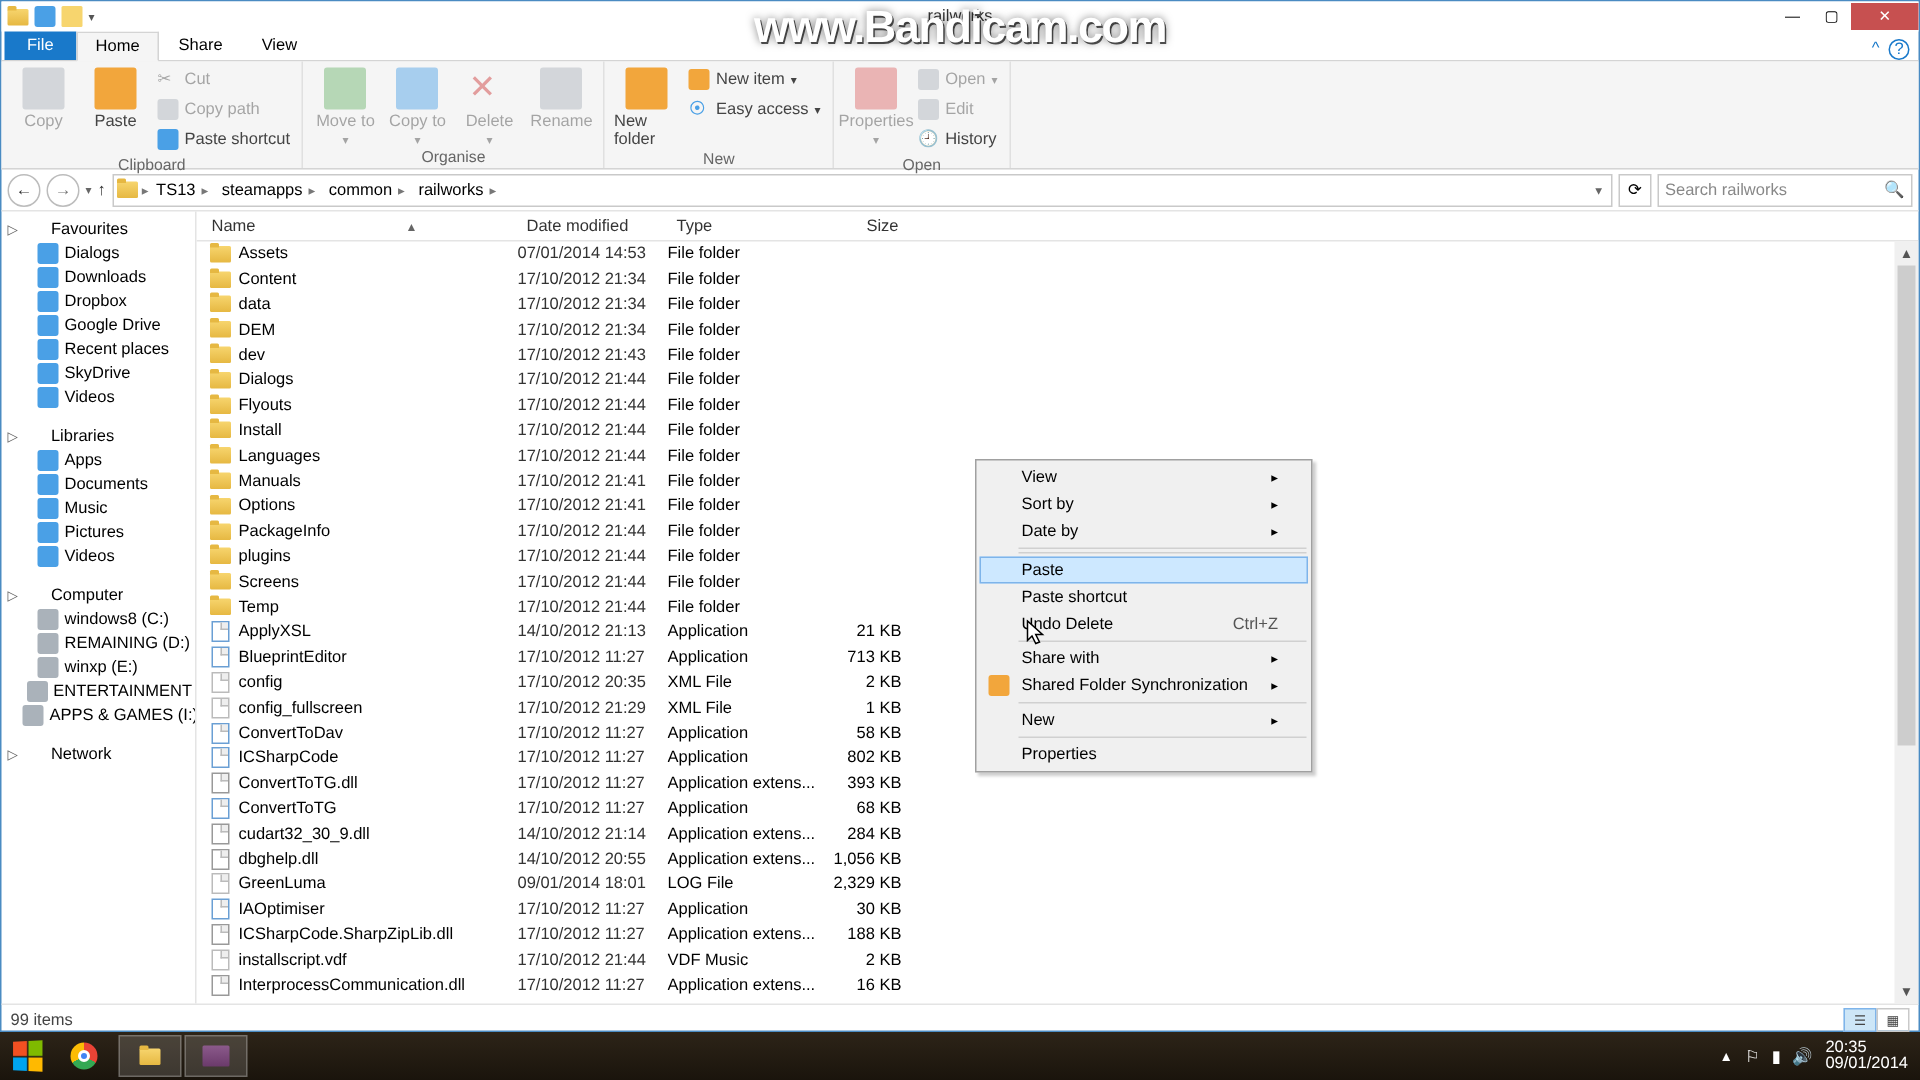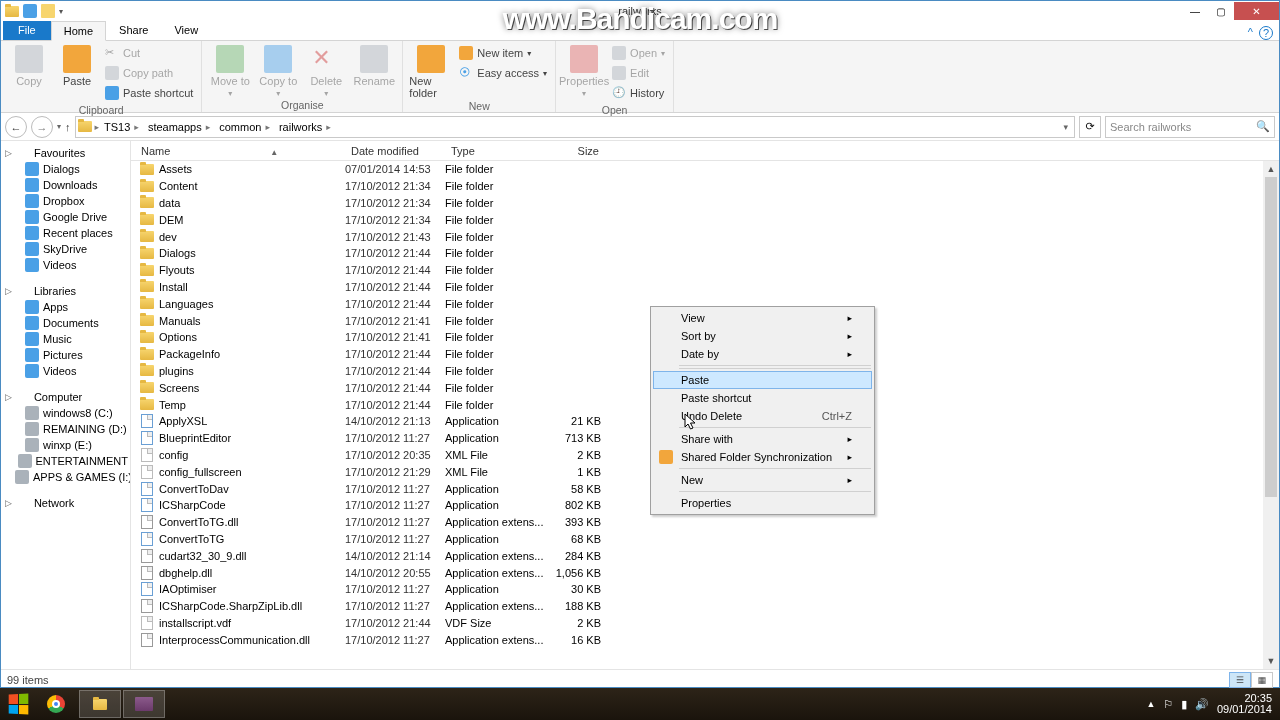--- a/index.html
+++ b/index.html
@@ -90,21 +90,21 @@
 
 .watermark { position: absolute; top: 2px; left: 50%; transform: translateX(-50%); font-family: Arial Black, Arial; font-size: 30px; font-weight: 900; color: #fff; text-shadow: 0 0 6px rgba(0,0,0,.5), 1px 1px 0 #555; letter-spacing: -1px; pointer-events: none; z-index: 50; }
 
 .taskbar { position: absolute; left:0; right:0; bottom:0; height: 32px; background: linear-gradient(#2d2418,#1a140c); display:flex; align-items:center; padding: 0 2px; }
 .start { width: 32px; height: 28px; display:flex; align-items:center; justify-content:center; }
 .winlogo { width:20px; height:20px; display:grid; grid-template: 1fr 1fr / 1fr 1fr; gap:1px; transform: perspective(40px) rotateY(-12deg); }
 .winlogo span:nth-child(1){background:#f25022}.winlogo span:nth-child(2){background:#7fba00}.winlogo span:nth-child(3){background:#00a4ef}.winlogo span:nth-child(4){background:#ffb900}
 .task { width: 42px; height: 28px; margin: 0 1px; display:flex; align-items:center; justify-content:center; border: 1px solid transparent; }
 .task.active { background: rgba(255,255,255,.15); border-color: rgba(255,255,255,.25); }
 .tray { margin-left:auto; display:flex; align-items:center; gap:8px; color:#fff; padding-right:6px; }
-.tray .clock { text-align:right; line-height:11px; font-size:10px; }
+.tray .clock { text-align:left; line-height:11px; font-size:10px; }
 
 .ico-blue { background:#4aa0e6; border-radius:2px; }
 .ico-orange { background:#f2a63c; border-radius:2px; }
 .ico-gray { background:#aab2ba; border-radius:2px; }
 .ico-file { width:12px; height:14px; background:#fff; border:1px solid #bbb; position:relative; }
 .ico-file::after { content:""; position:absolute; top:0; right:0; width:4px; height:4px; background:#eee; border-left:1px solid #bbb; border-bottom:1px solid #bbb; }
 .cursor { position:absolute; left:684px; top:413px; width:14px; height:18px; z-index:60; pointer-events:none; }
 </style>
 </head>
 <body>
@@ -610,20 +610,29 @@
      <span class="fico">
               <span class="ico-file" style="border-color:#999;"></span>
             </span>
      <span class="fname">dbghelp.dll</span>
      <span class="fdate">14/10/2012 20:55</span>
      <span class="ftype">Application extens...</span>
      <span class="fsize">1,056 KB</span>
    </div>
           <div class="frow">
      <span class="fico">
+              <span class="ico-file"></span>
+            </span>
+     <span class="fname">GreenLuma</span>
+     <span class="fdate">09/01/2014 18:01</span>
+     <span class="ftype">LOG File</span>
+     <span class="fsize">2,329 KB</span>
+   </div>
+          <div class="frow">
+     <span class="fico">
               <span class="ico-file" style="border-color:#6a9fd4;"></span>
             </span>
      <span class="fname">IAOptimiser</span>
      <span class="fdate">17/10/2012 11:27</span>
      <span class="ftype">Application</span>
      <span class="fsize">30 KB</span>
    </div>
           <div class="frow">
      <span class="fico">
               <span class="ico-file" style="border-color:#999;"></span>
@@ -632,21 +641,21 @@
      <span class="fdate">17/10/2012 11:27</span>
      <span class="ftype">Application extens...</span>
      <span class="fsize">188 KB</span>
    </div>
           <div class="frow">
      <span class="fico">
               <span class="ico-file"></span>
             </span>
      <span class="fname">installscript.vdf</span>
      <span class="fdate">17/10/2012 21:44</span>
-     <span class="ftype">VDF Size</span>
+     <span class="ftype">VDF Music</span>
      <span class="fsize">2 KB</span>
    </div>
           <div class="frow">
      <span class="fico">
               <span class="ico-file" style="border-color:#999;"></span>
             </span>
      <span class="fname">InterprocessCommunication.dll</span>
      <span class="fdate">17/10/2012 11:27</span>
      <span class="ftype">Application extens...</span>
      <span class="fsize">16 KB</span>

